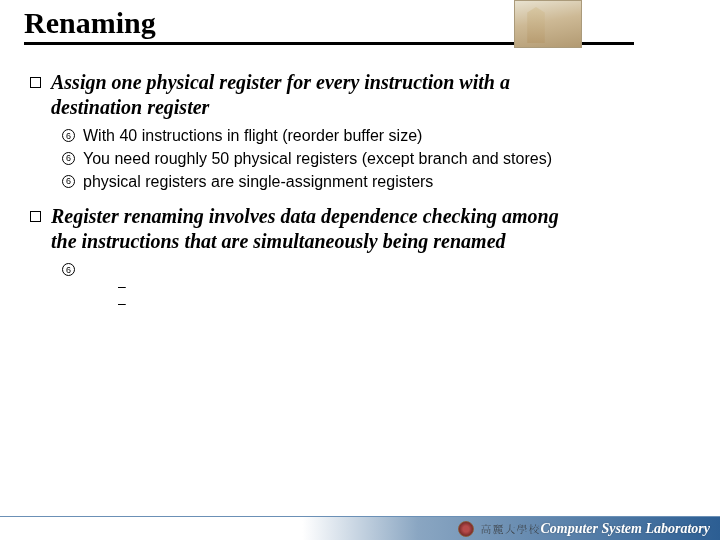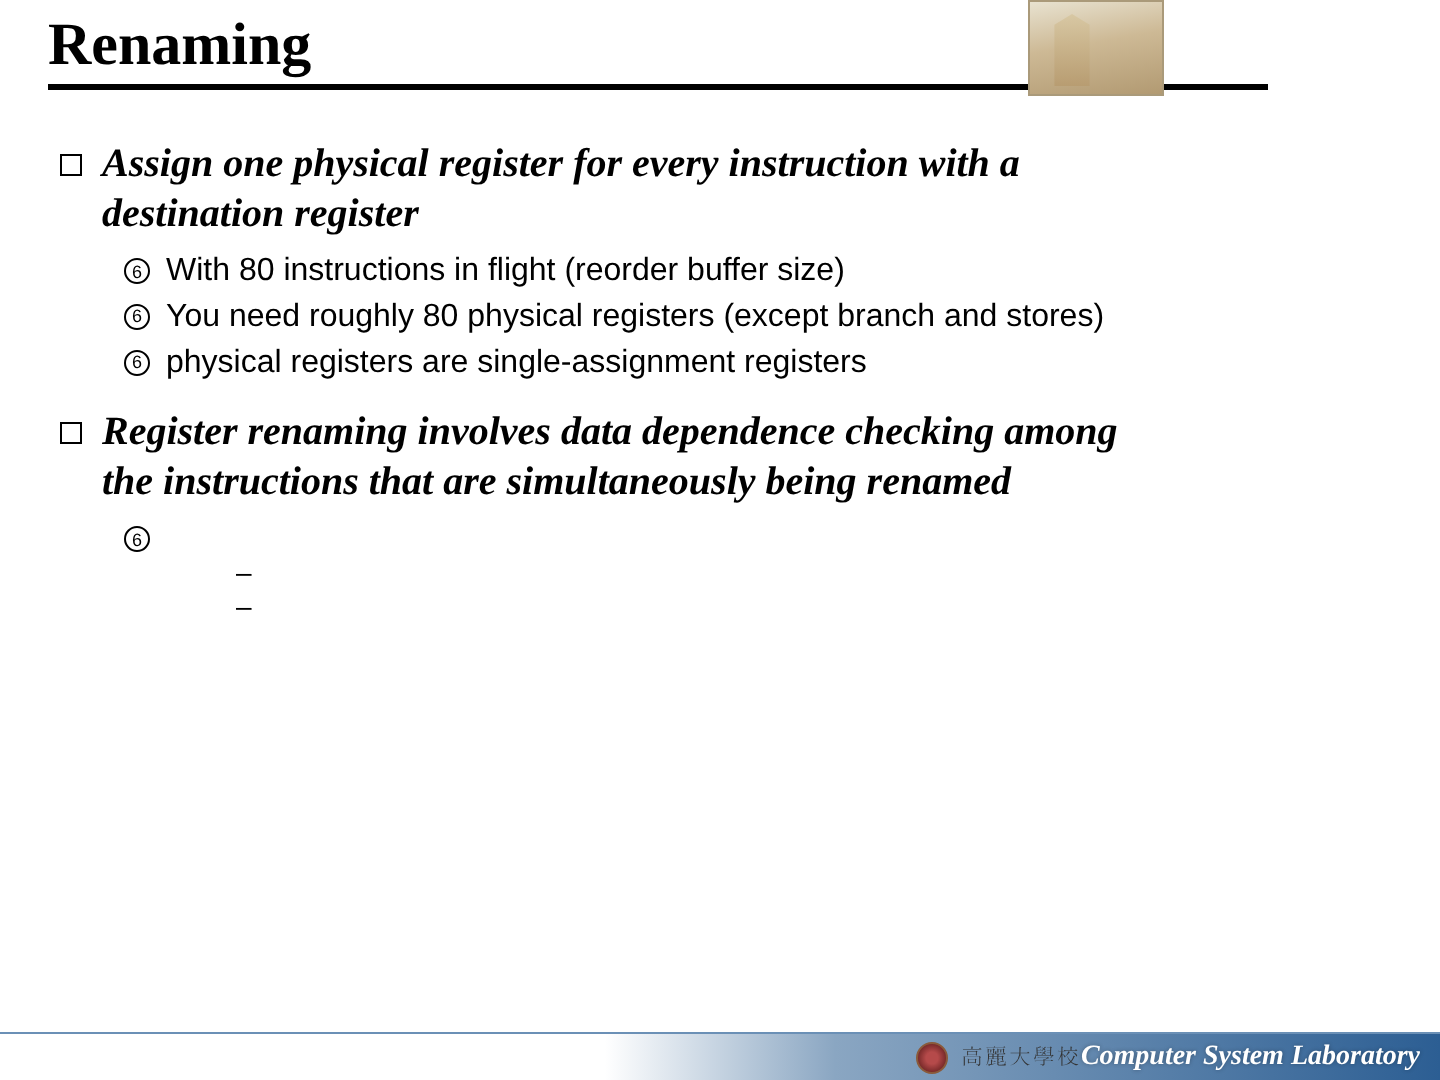--- a/index.html
+++ b/index.html
@@ -67,25 +67,25 @@
 
   <div class="content">
 
     <div class="item-l1">
       <span class="bullet-sq"></span>
       <span class="l1-text">Assign one physical register for every instruction with a destination register</span>
     </div>
     <div class="sub-list">
       <div class="item-l2">
         <span class="bullet-circ">6</span>
-        <span class="l2-text">With 80 instructions in flight (reorder buffer size)</span>
+        <span class="l2-text">With 40 instructions in flight (reorder buffer size)</span>
       </div>
       <div class="item-l2">
         <span class="bullet-circ">6</span>
-        <span class="l2-text">You need roughly 80 physical registers (except branch and stores)</span>
+        <span class="l2-text">You need roughly 50 physical registers (except branch and stores)</span>
       </div>
       <div class="item-l2">
         <span class="bullet-circ">6</span>
         <span class="l2-text">physical registers are single-assignment registers</span>
       </div>
     </div>
 
     <div class="item-l1">
       <span class="bullet-sq"></span>
       <span class="l1-text">Register renaming involves data dependence checking among the instructions that are simultaneously being renamed</span>

